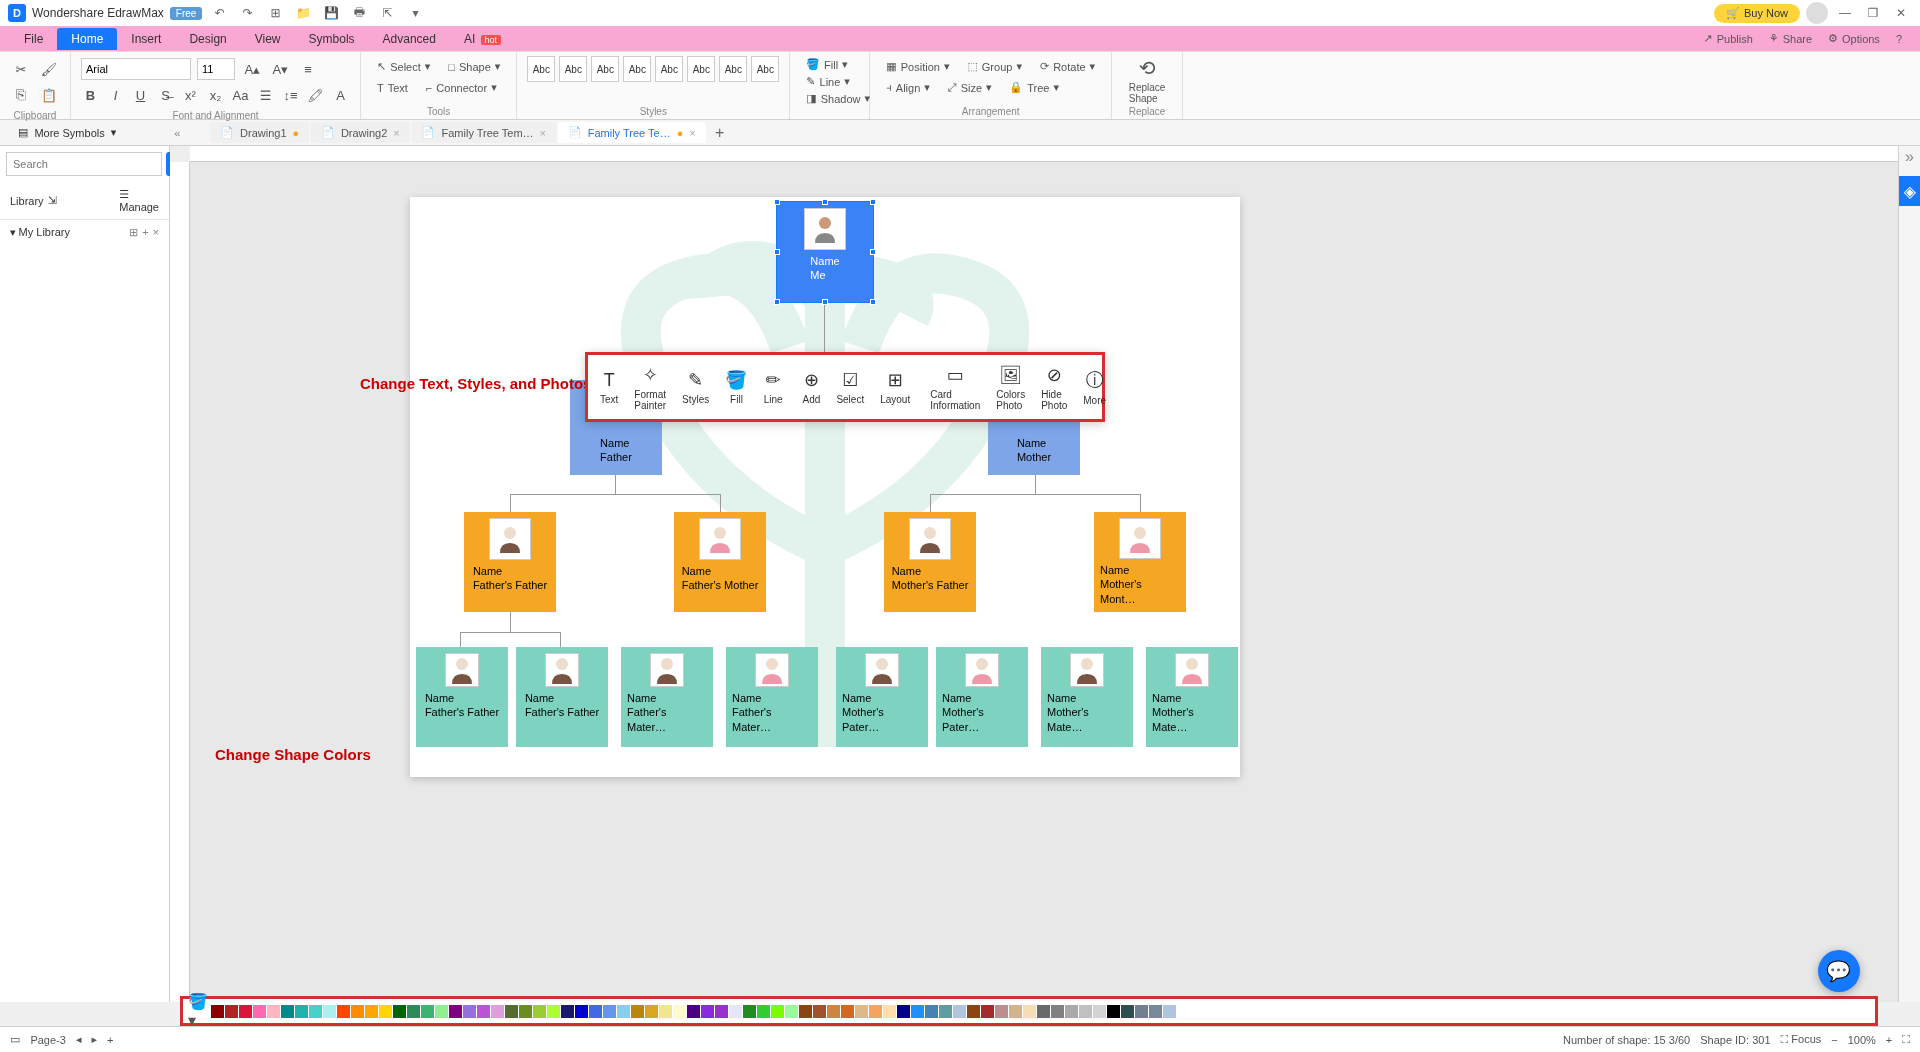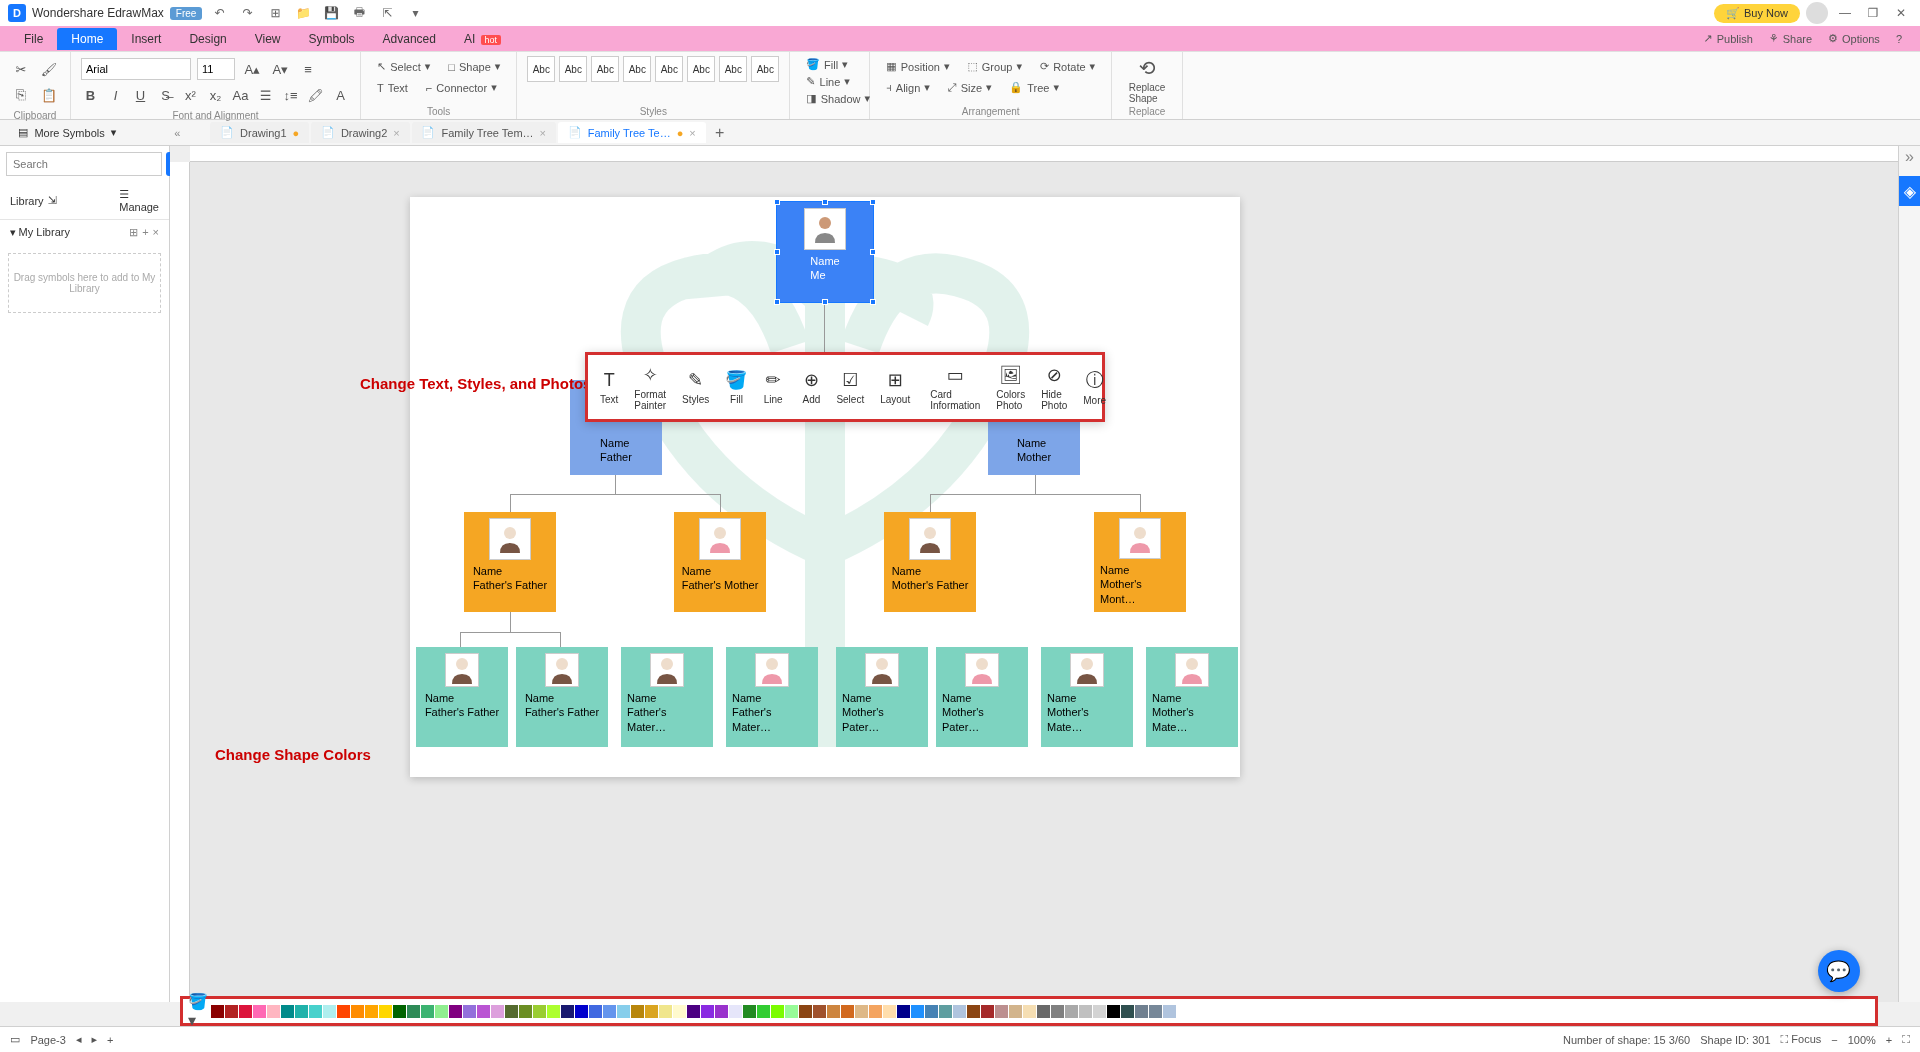--- a/index.html
+++ b/index.html
@@ -284,21 +284,20 @@
       <span>☰ <span>Manage</span></span>
     </div>
     <div class="mylib-header">
       <span>▾ <span>My Library</span></span>
       <span class="icons">
           <span>⊞</span>
           <span>+</span>
           <span>×</span>
         </span>
     </div>
-    <div class="drop-zone">Drag symbols here to add to My Library</div>
   </div>
 
   <div class="canvas-wrap">
     <div class="hruler"></div>
     <div class="vruler"></div>
     <div class="canvas">
       <div class="page">
 
         <div class="tree-bg">
           <svg viewBox="0 0 830 580">

